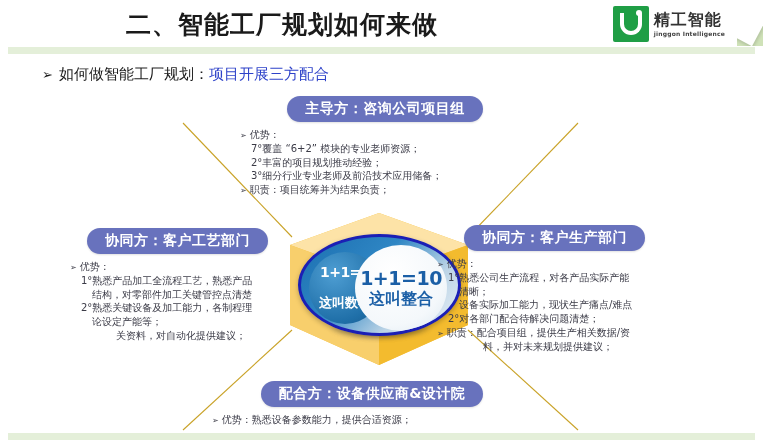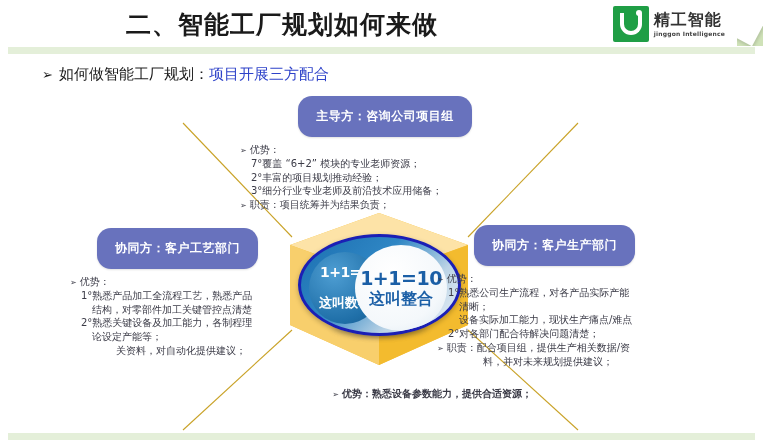--- a/index.html
+++ b/index.html
@@ -88,22 +88,22 @@
   }
   .c-right .big{font-size:19px;font-weight:bold;color:#1b5fa6;letter-spacing:-.5px;}
   .c-right .small{font-size:16px;font-weight:bold;color:#1b5fa6;margin-top:0px;letter-spacing:0px;}
   .hexpoly{position:absolute;left:0;top:0;width:215px;height:175px;}
 
   
   .pill{
     display:inline-block;
     background:#6872bd;color:#ffffff;
     border-radius:14px;
-    font-size:12px;font-weight:bold;
-    padding:12px 18px;
+    font-size:14px;font-weight:bold;
+    padding:4px 18px;
     letter-spacing:.5px;
     white-space:nowrap;
     box-shadow:0 1px 2px rgba(0,0,0,.12);
   }
   .box{position:absolute;}
   .box .pill-row{text-align:center;}
   .body-txt{font-size:10px;color:#3b3b47;line-height:1.38;margin-top:6px;}
   .body-txt .l{white-space:nowrap;}
   .body-txt .ind1{padding-left:11px;}
   .body-txt .ind2{padding-left:22px;}
@@ -113,21 +113,21 @@
   
   #box-top{left:240px;top:96px;width:290px;}
   #box-top .pill-row{text-align:center;}
   
   #box-left{left:70px;top:228px;width:215px;}
   
   #box-right{left:437px;top:225px;width:235px;}
   
   #box-bottom{left:212px;top:381px;width:320px;text-align:left;}
   #box-bottom .pill-row{text-align:center;}
-  #box-bottom .body-txt{text-align:right;font-weight:bold;}
+  #box-bottom .body-txt{text-align:left;}
 </style>
 </head>
 <body>
 
 <div class="slide">
 
   <div class="header">
     <div class="title">二、智能工厂规划如何来做</div>
 
     <div class="logo-wrap">
@@ -219,18 +219,21 @@
         <div class="l ind1"><span>1°熟悉公司生产流程，对各产品实际产能</span></div>
         <div class="l ind2"><span>清晰；</span></div>
         <div class="l ind2"><span>设备实际加工能力，现状生产痛点/难点</span></div>
         <div class="l ind1"><span>2°对各部门配合待解决问题清楚；</span></div>
         <div class="l"><span class="arr">➢</span><span>职责：配合项目组，提供生产相关数据/资</span></div>
         <div class="l ind3"><span>料，并对未来规划提供建议；</span></div>
       </div>
   </div>
 
   <div class="box" id="box-bottom">
+    <div class="pill-row">
+      <span class="pill">配合方：设备供应商&amp;设计院</span>
+    </div>
     <div class="body-txt">
         <div class="l"><span class="arr">➢</span><span>优势：熟悉设备参数能力，提供合适资源；</span></div>
       </div>
   </div>
 
 </div>
 
 </body></html>

